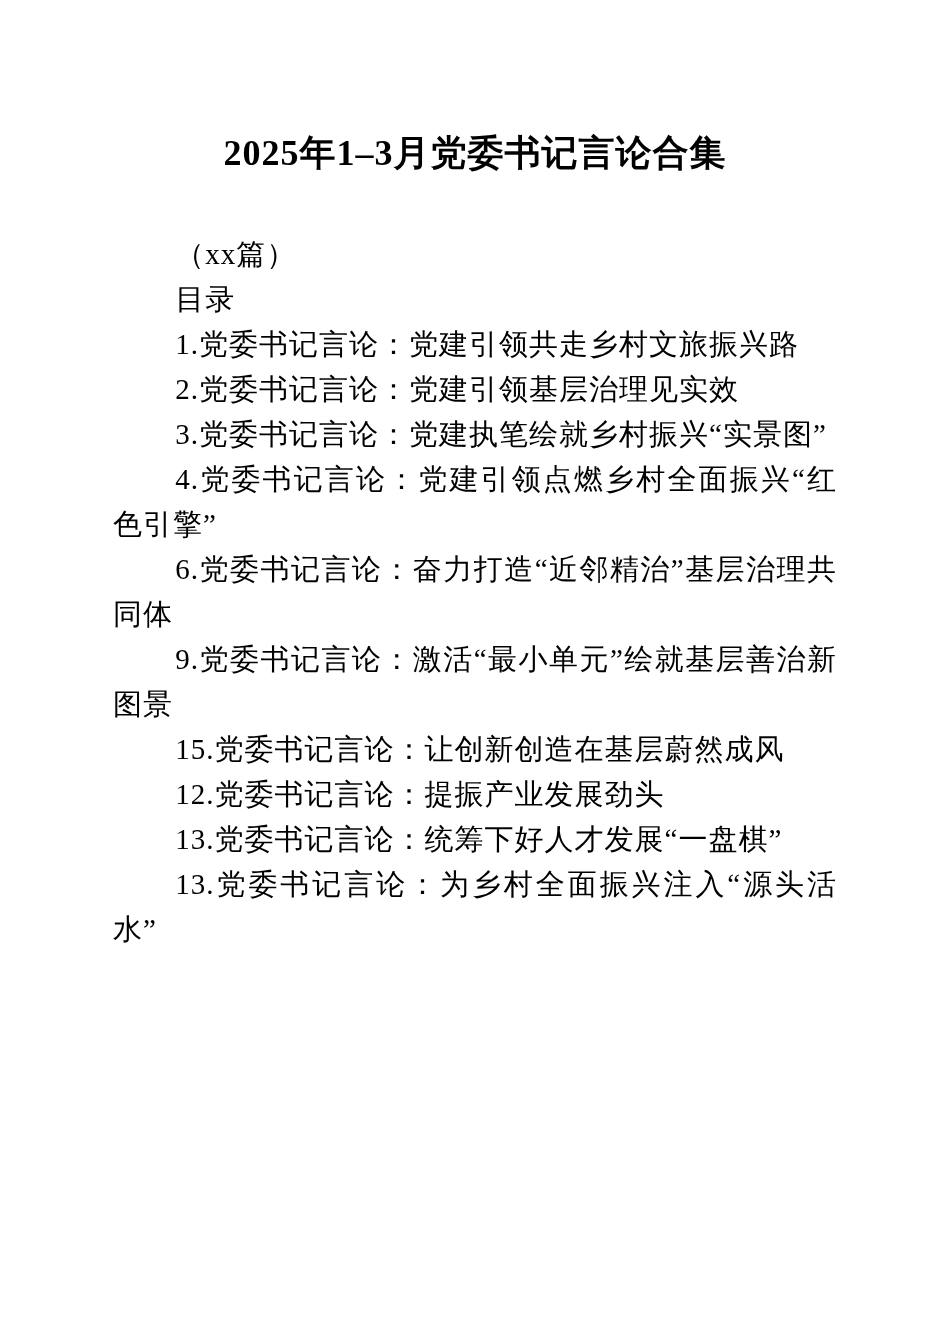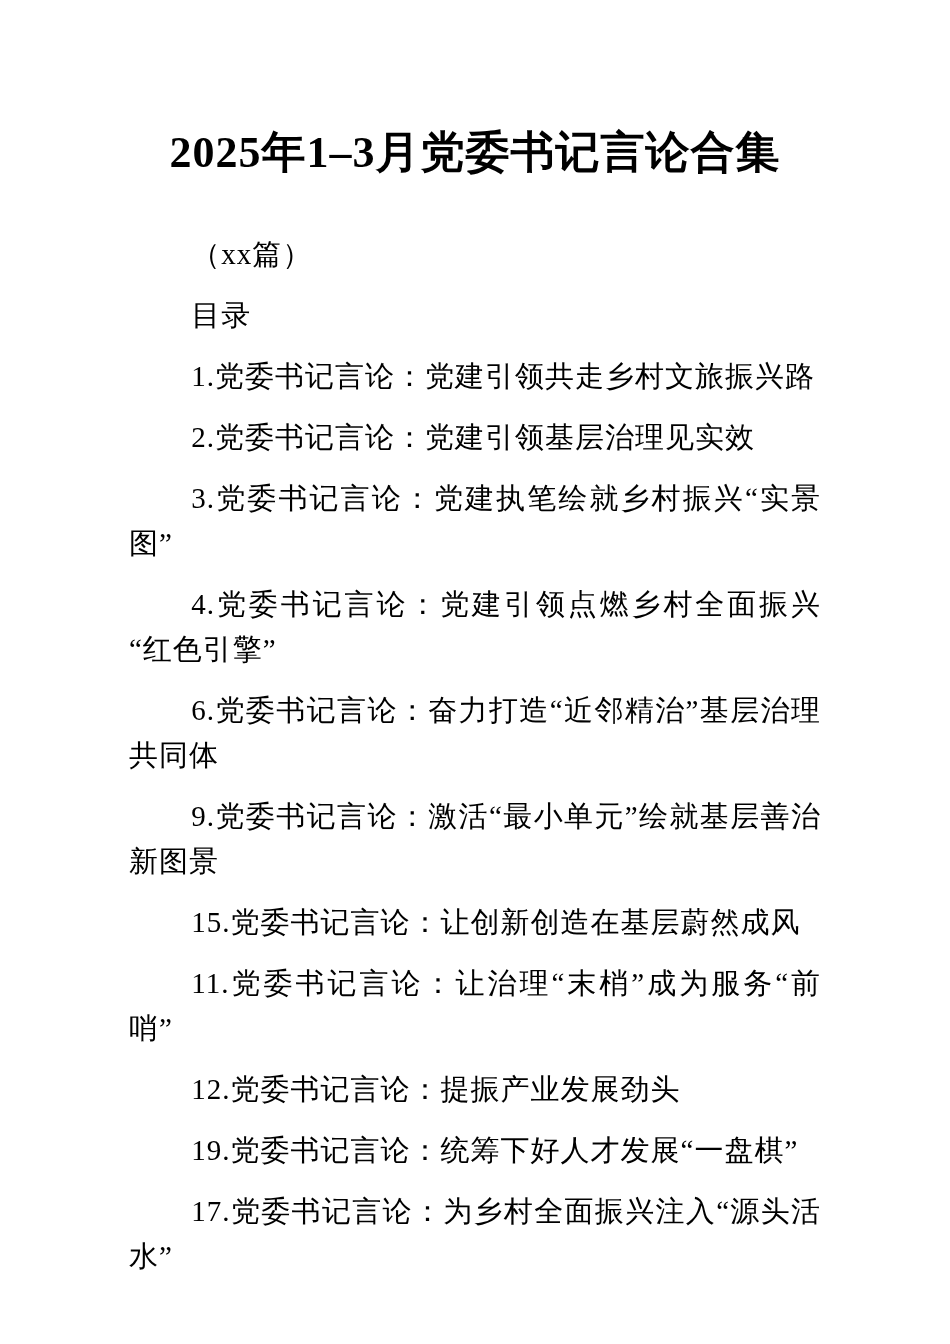--- a/index.html
+++ b/index.html
@@ -15,32 +15,32 @@
     margin: 0 auto;
     background: #ffffff;
     color: #000000;
     box-sizing: border-box;
     padding: 128px 113px 0 113px;
     font-family: "Liberation Serif", "DejaVu Serif", serif;
     overflow: hidden;
   }
   .doc-title {
     margin: 0 0 54px 0;
-    font-size: 44px;
+    font-size: 36px;
     line-height: 50px;
     font-weight: bold;
     text-align: center;
     letter-spacing: 1px;
     white-space: nowrap;
   }
   .doc-body {
     width: 724px;
   }
   .para {
-    margin: 16px;
+    margin: 0;
     font-size: 29px;
     line-height: 45px;
     text-indent: 2.15em;
     text-align: justify;
     letter-spacing: 1px;
     font-weight: 400;
   }
 </style>
 </head>
 <body>
@@ -54,19 +54,18 @@
     <p class="para">目录</p>
 
     <div>
         <p class="para">1.党委书记言论：党建引领共走乡村文旅振兴路</p>
         <p class="para">2.党委书记言论：党建引领基层治理见实效</p>
         <p class="para">3.党委书记言论：党建执笔绘就乡村振兴“实景图”</p>
         <p class="para">4.党委书记言论：党建引领点燃乡村全面振兴“红色引擎”</p>
         <p class="para">6.党委书记言论：奋力打造“近邻精治”基层治理共同体</p>
         <p class="para">9.党委书记言论：激活“最小单元”绘就基层善治新图景</p>
         <p class="para">15.党委书记言论：让创新创造在基层蔚然成风</p>
-        <p class="para">11.党委书记言论：让治理“末梢”成为服务“前哨”</p>
         <p class="para">12.党委书记言论：提振产业发展劲头</p>
-        <p class="para">19.党委书记言论：统筹下好人才发展“一盘棋”</p>
-        <p class="para">17.党委书记言论：为乡村全面振兴注入“源头活水”</p>
+        <p class="para">13.党委书记言论：统筹下好人才发展“一盘棋”</p>
+        <p class="para">13.党委书记言论：为乡村全面振兴注入“源头活水”</p>
       </div>
   </div>
 </div>
 
 </body></html>

